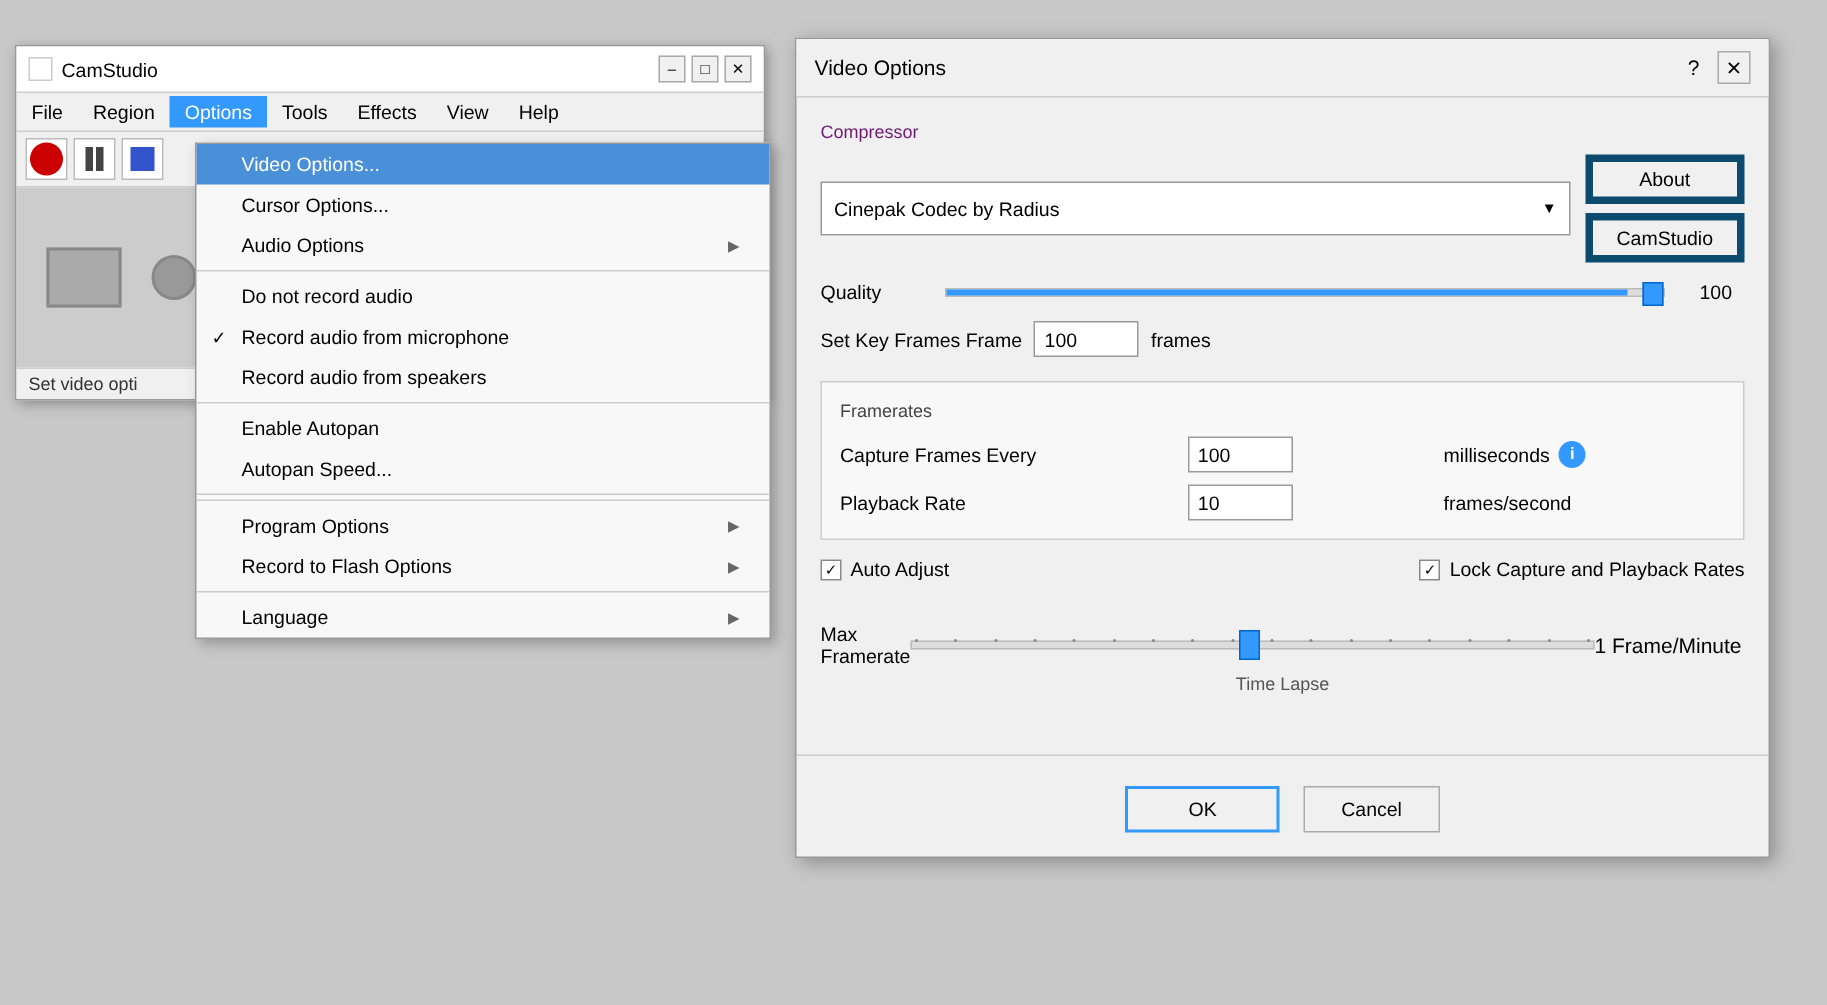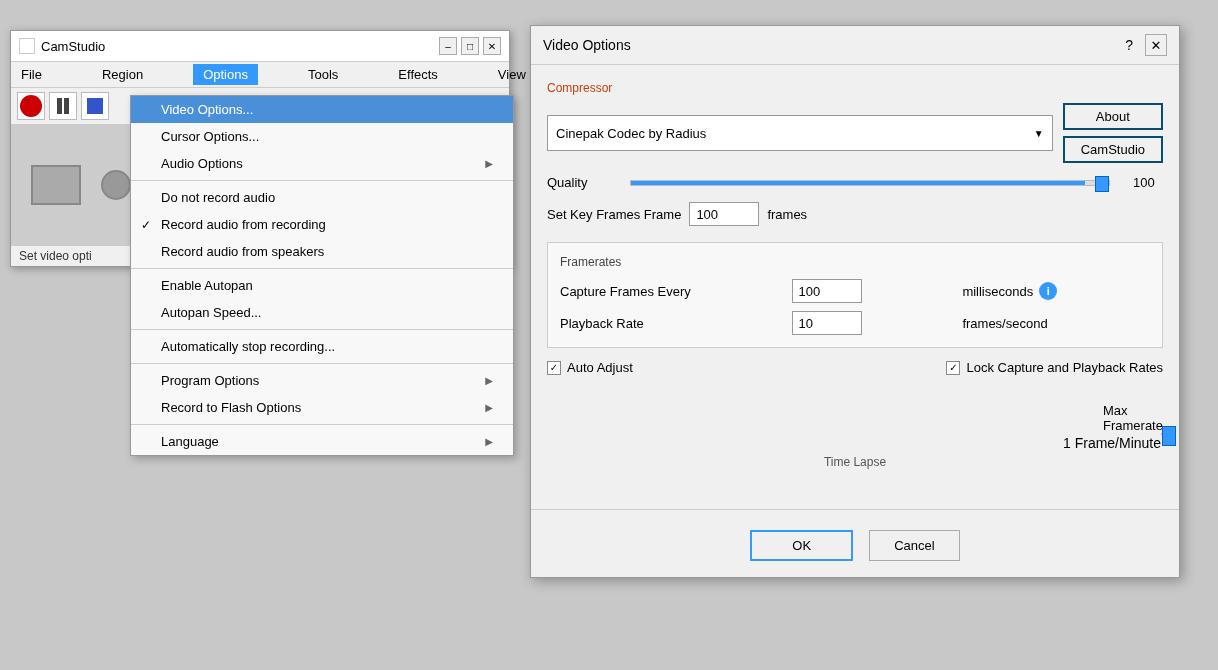--- a/index.html
+++ b/index.html
@@ -61,21 +61,20 @@
       justify-content: center;
       font-size: 10px;
       cursor: pointer;
     }
 
     .menu-bar {
       background: #f0f0f0;
       border-bottom: 1px solid #ccc;
       display: flex;
       padding: 2px 0;
-      gap: 40px;
     }
 
     .menu-item {
       padding: 3px 10px;
       cursor: pointer;
     }
 
     .menu-item.active {
       background: #3399ff;
       color: white;
@@ -252,21 +251,21 @@
       font-size: 13px;
       cursor: pointer;
     }
 
     .dialog-body {
       padding: 16px;
     }
 
     .section-label {
       font-size: 12px;
-      color: #c2410c;
+      color: #701a75;
       margin-bottom: 8px;
     }
 
     .compressor-row {
       display: flex;
       align-items: center;
       gap: 10px;
       margin-bottom: 12px;
     }
 
@@ -290,21 +289,21 @@
     }
 
     .side-buttons {
       display: flex;
       flex-direction: column;
       gap: 6px;
     }
 
     .win-button {
       padding: 4px 16px;
-      border: 2px solid #0c4a6e;
+      border: 5px solid #0c4a6e;
       background: #f0f0f0;
       cursor: pointer;
       font-size: 13px;
       min-width: 90px;
       text-align: center;
     }
 
     .quality-row {
       display: flex;
       align-items: center;
@@ -436,23 +435,22 @@
       justify-content: space-between;
       margin-bottom: 16px;
     }
 
     .slider-section {
       margin-bottom: 16px;
     }
 
     .framerate-slider-row {
       display: flex;
-      align-items: flex-end;
+      align-items: center;
       gap: 0;
-      flex-direction: column;
     }
 
     .framerate-slider-track {
       flex: 1;
       height: 6px;
       background: #ddd;
       border: 1px solid #bbb;
       position: relative;
     }
 
@@ -582,36 +580,33 @@
   <div class="dropdown-item">
     <span>Audio Options</span>
     <span class="dropdown-arrow">▶</span>
   </div>
   <div class="dropdown-separator"></div>
   <div class="dropdown-item">
     <span>Do not record audio</span>
   </div>
   <div class="dropdown-item">
     <span class="dropdown-checkmark">✓</span>
-    <span>Record audio from recording</span>
+    <span>Record audio from microphone</span>
   </div>
   <div class="dropdown-item">
     <span>Record audio from speakers</span>
   </div>
   <div class="dropdown-separator"></div>
   <div class="dropdown-item">
     <span>Enable Autopan</span>
   </div>
   <div class="dropdown-item">
     <span>Autopan Speed...</span>
   </div>
   <div class="dropdown-separator"></div>
-  <div class="dropdown-item">
-    <span>Automatically stop recording...</span>
-  </div>
   <div class="dropdown-separator"></div>
   <div class="dropdown-item">
     <span>Program Options</span>
     <span class="dropdown-arrow">▶</span>
   </div>
   <div class="dropdown-item">
     <span>Record to Flash Options</span>
     <span class="dropdown-arrow">▶</span>
   </div>
   <div class="dropdown-separator"></div>

